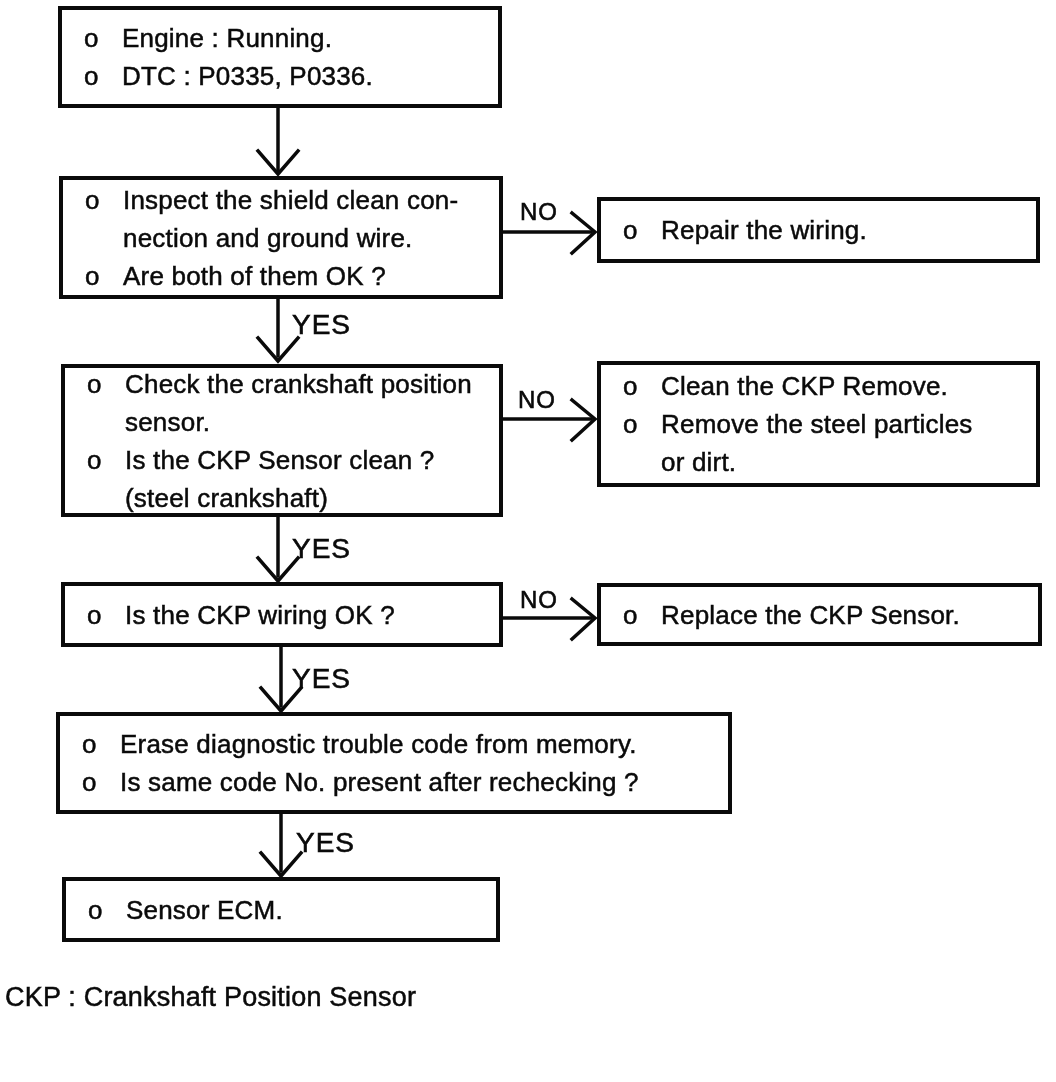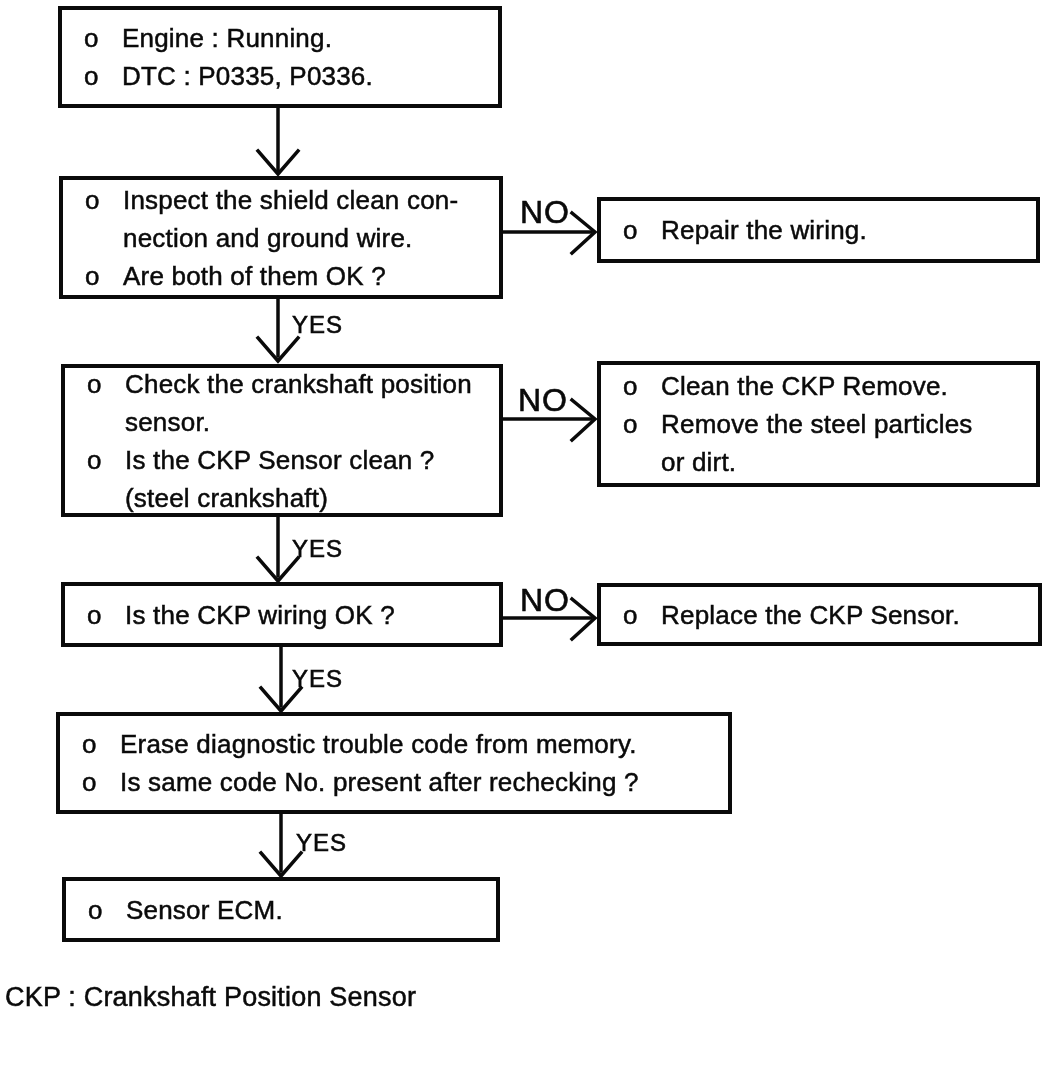--- a/index.html
+++ b/index.html
@@ -43,27 +43,27 @@
   .bullet {
     flex: 0 0 38px;
     width: 38px;
   }
   .txt {
     white-space: pre-line;
     flex: 1 1 auto;
   }
   .flow-label {
     position: absolute;
-    font-size: 24px;
+    font-size: 28px;
     line-height: 30px;
     letter-spacing: 1px;
     -webkit-text-stroke: 0.6px #0a0a0a;
   }
   .flow-label.no {
-    font-size: 32px;
+    font-size: 24px;
     line-height: 28px;
   }
   #legend {
     position: absolute;
     left: 5px;
     top: 980px;
     font-size: 27px;
     line-height: 35px;
     letter-spacing: 0.2px;
     -webkit-text-stroke: 0.5px #0a0a0a;

